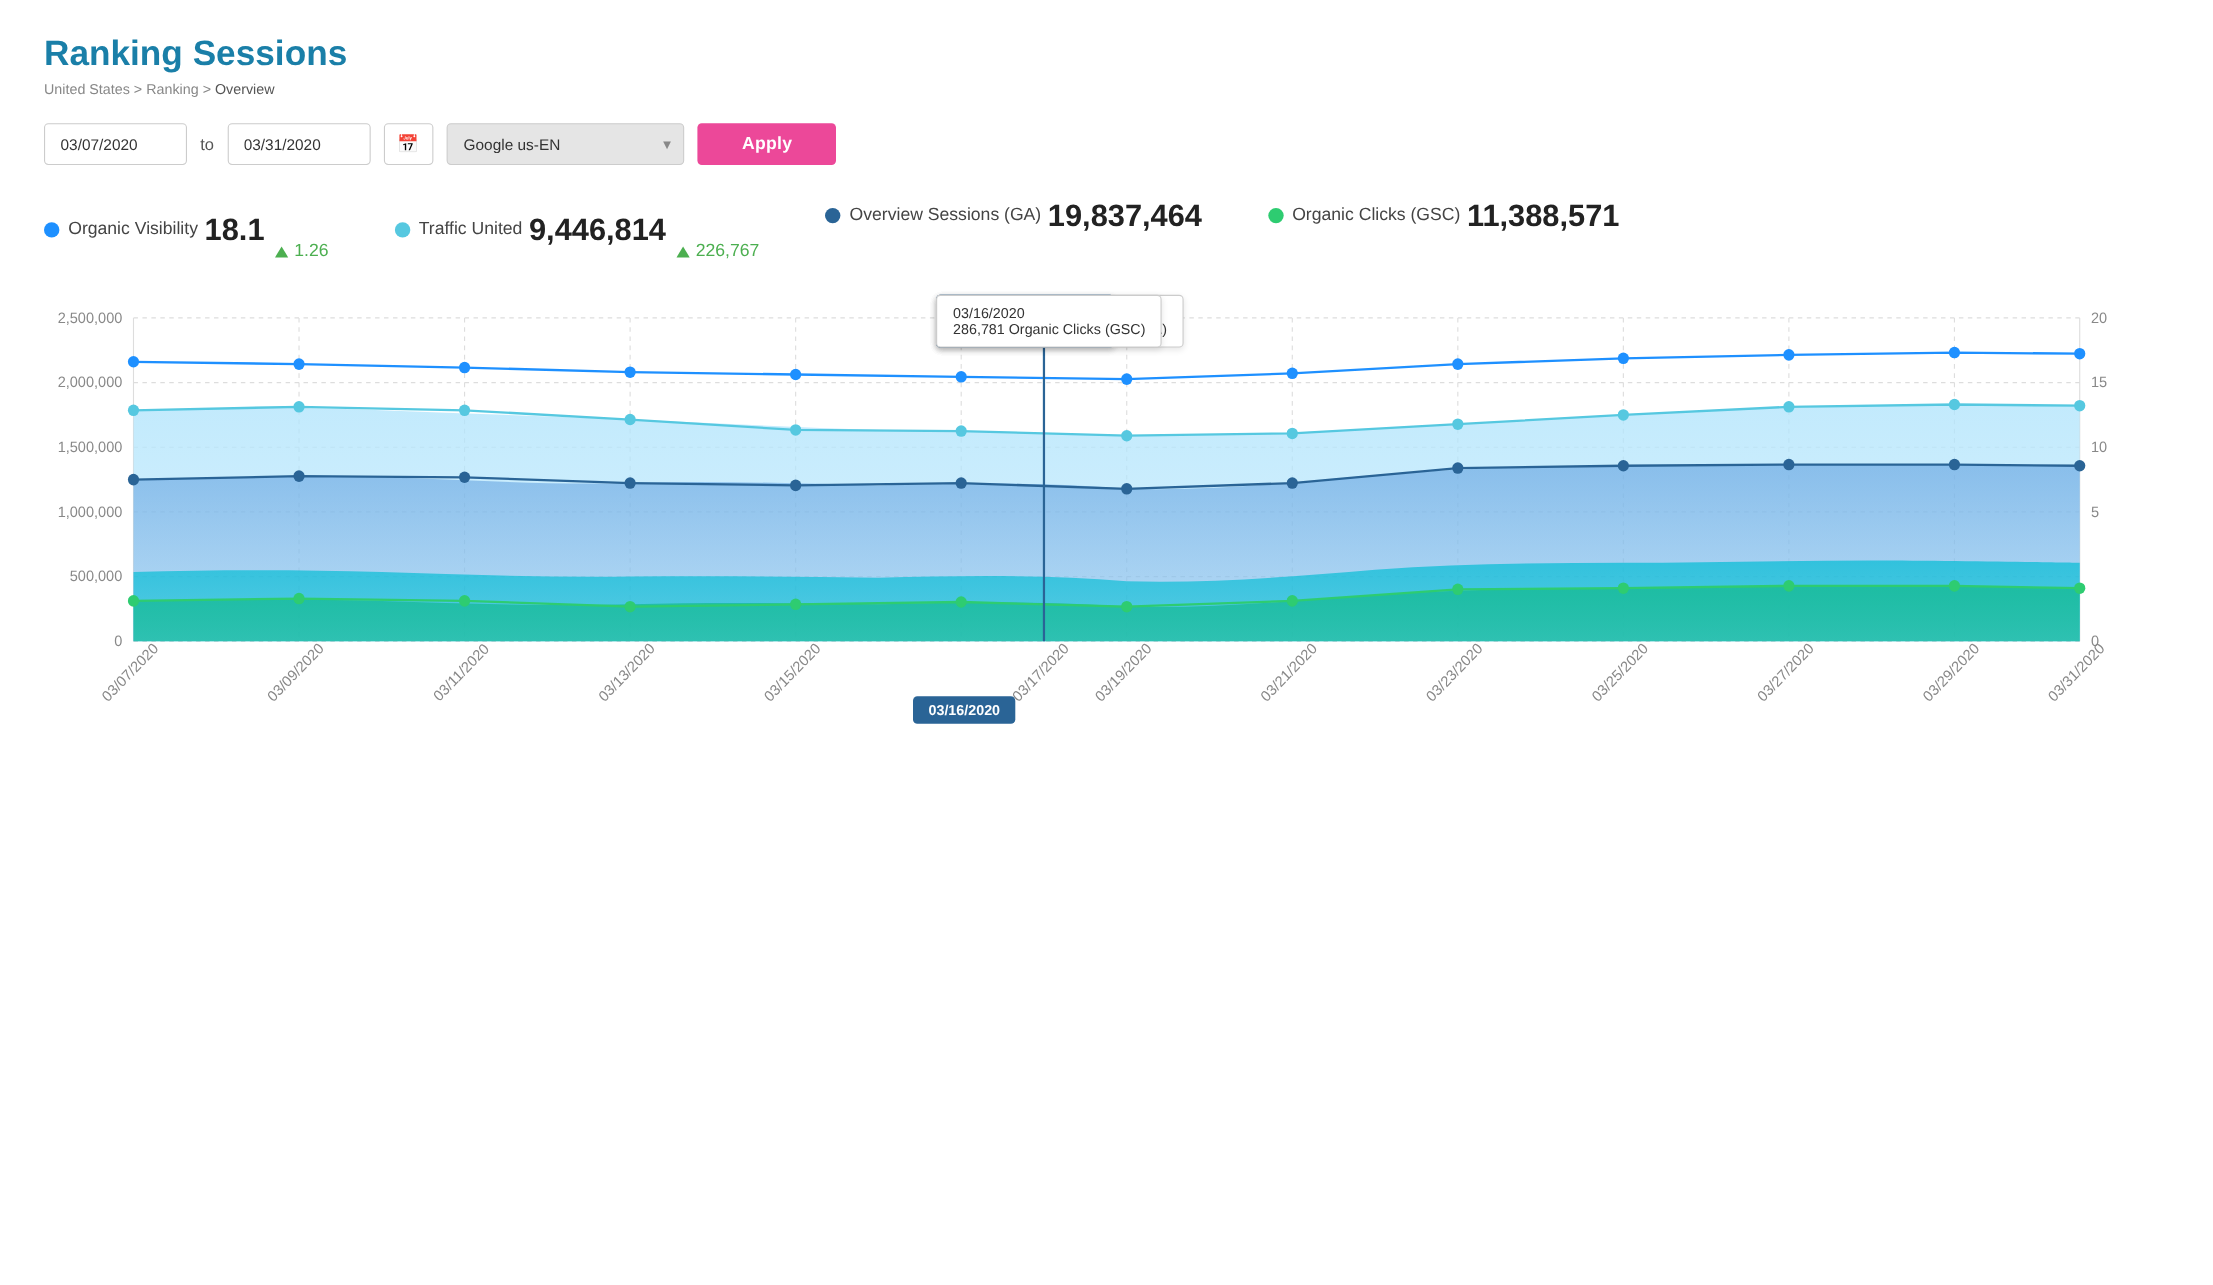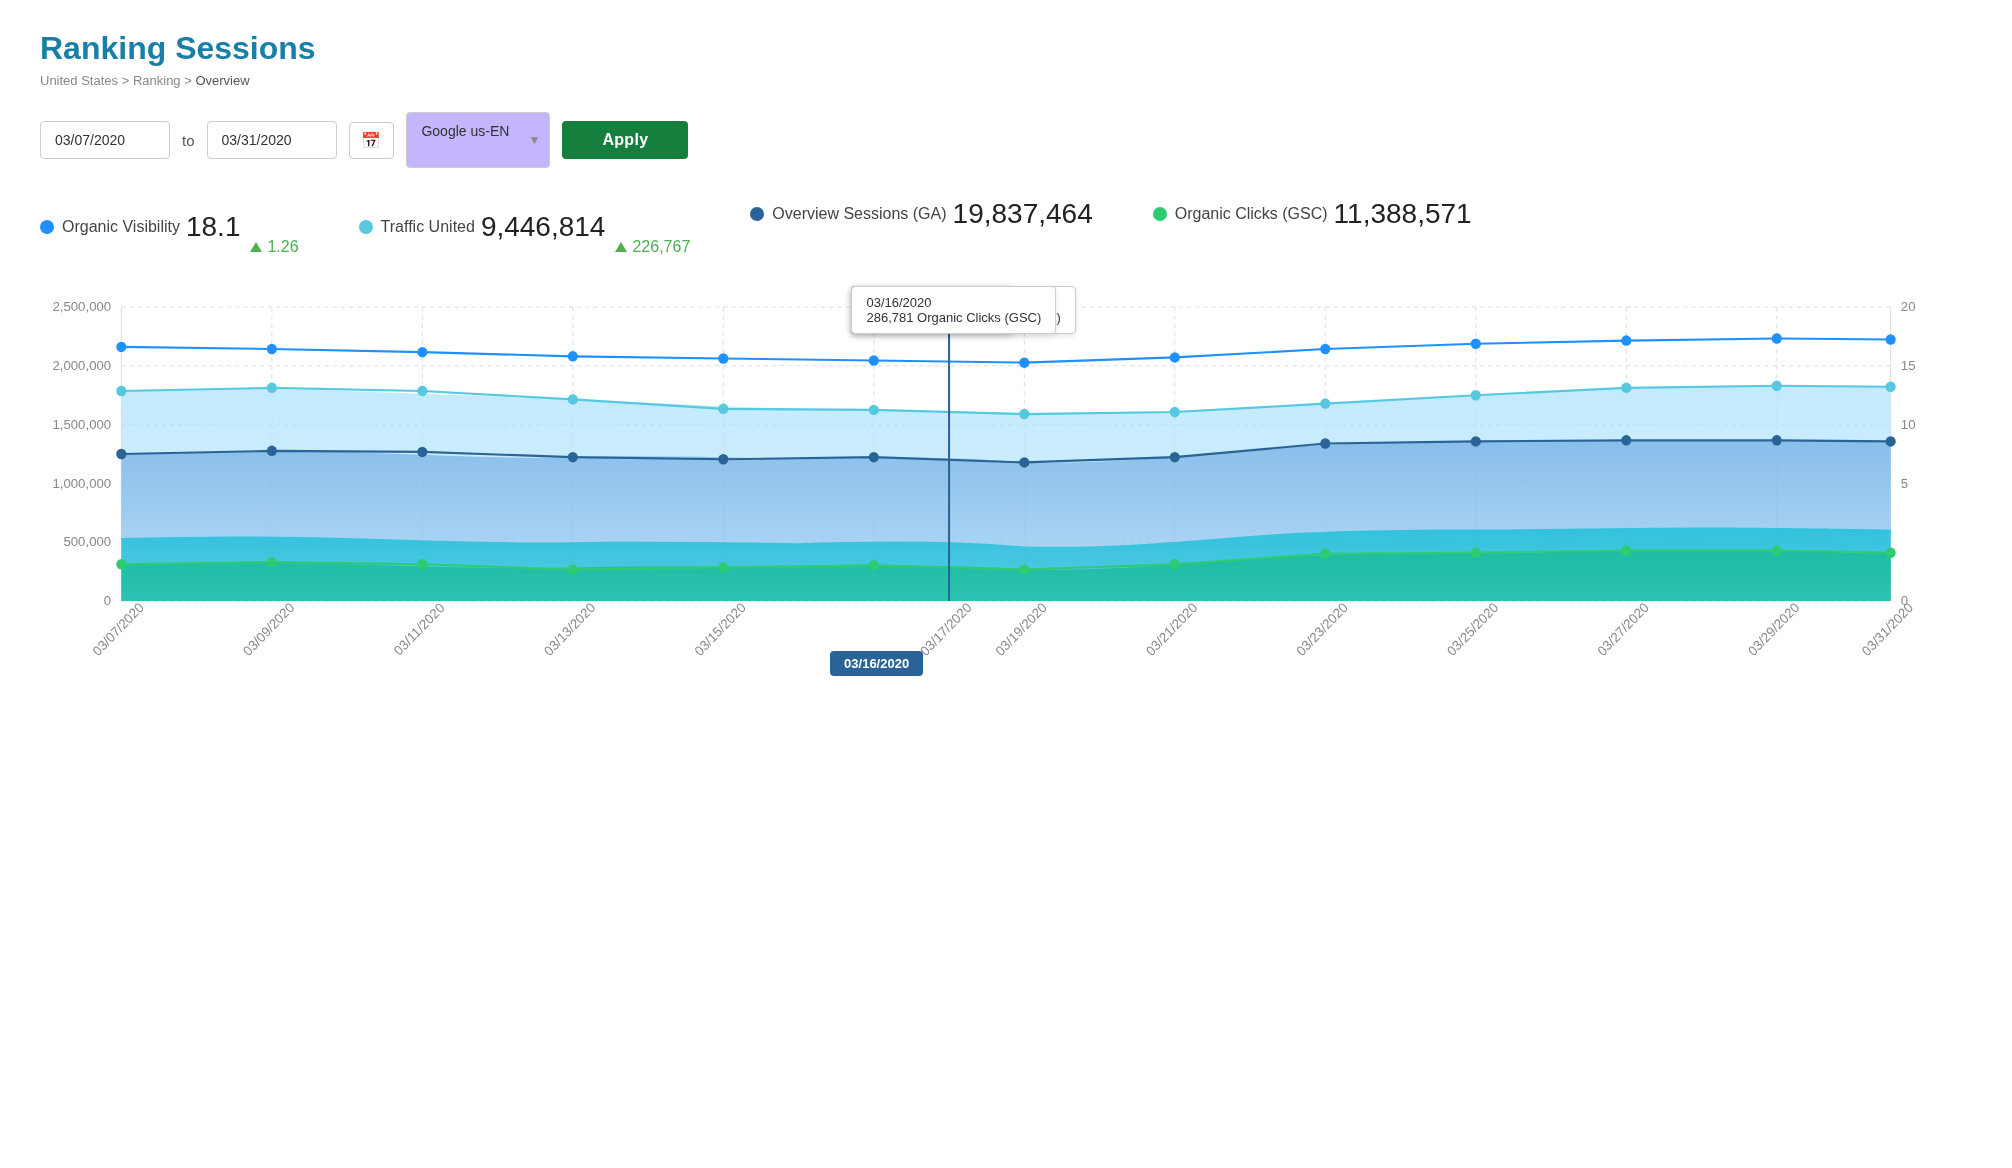--- a/index.html
+++ b/index.html
@@ -55,39 +55,39 @@
       color: #555;
     }
     .dropdown-wrap {
       position: relative;
       display: inline-flex;
       align-items: center;
     }
     .dropdown-select {
       border: 1px solid #ccc;
       border-radius: 4px;
-      padding: 10px 36px 28px 14px;
+      padding: 10px 36px 10px 14px;
       font-size: 14px;
       color: #333;
       appearance: none;
       -webkit-appearance: none;
-      background: #c4b5fd;
+      background: #e5e5e5;
       cursor: pointer;
-      width: 144px;
+      width: 216px;
       outline: none;
     }
     .dropdown-arrow {
       position: absolute;
       right: 10px;
       pointer-events: none;
       color: #888;
       font-size: 12px;
     }
     .apply-btn {
-      background: #15803d;
+      background: #ec4899;
       color: #fff;
       border: none;
       border-radius: 4px;
       padding: 10px 40px;
       font-size: 16px;
       font-weight: 600;
       cursor: pointer;
       letter-spacing: 0.3px;
     }
 
@@ -116,21 +116,21 @@
       display: inline-block;
       flex-shrink: 0;
     }
     .metric-value-row {
       display: flex;
       align-items: center;
       gap: 10px;
     }
     .metric-value {
       font-size: 28px;
-      font-weight: 400;
+      font-weight: 700;
       color: #222;
     }
     .metric-delta {
       font-size: 16px;
       color: #4caf50;
       display: flex;
       align-items: center;
       gap: 3px;
       margin-top: 40px;
     }

